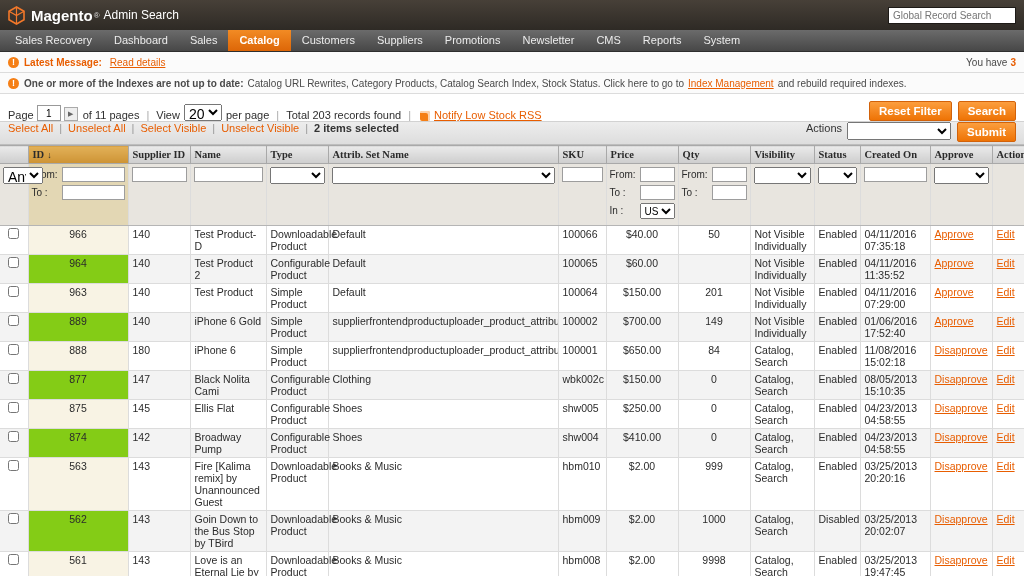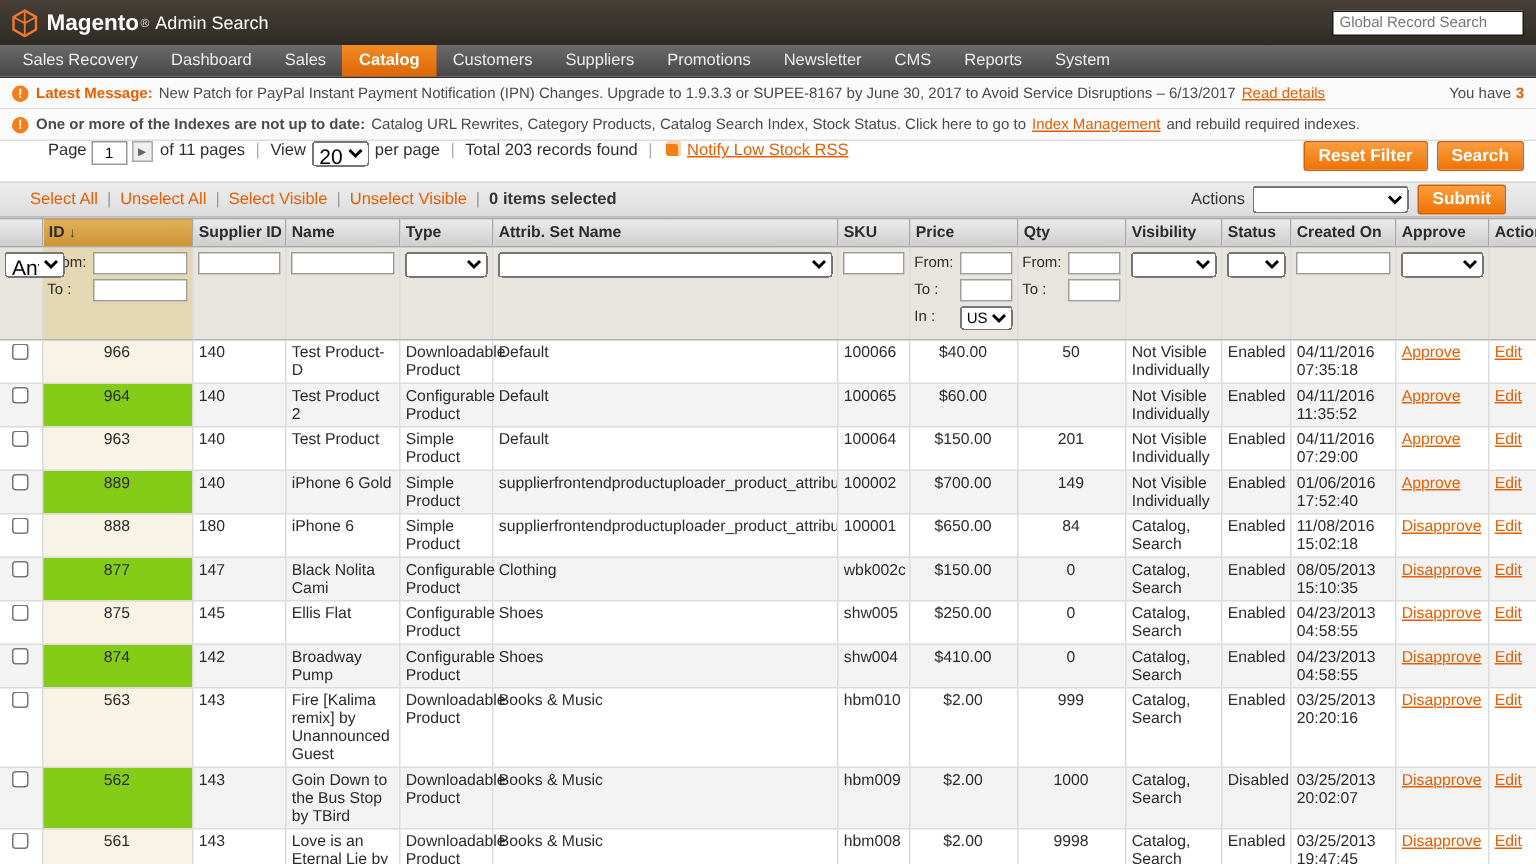--- a/index.html
+++ b/index.html
@@ -30,53 +30,53 @@
     margin-right:5px; flex:none; line-height:1; }
   .notice-icon::before { content:"!"; }
   .notice .n-label { color:#e85d00; font-weight:bold; margin-right:4px; white-space:nowrap; }
   .notice .n-label.dark { color:#4a4a4a; }
   .notice .n-text { white-space:nowrap; overflow:hidden; }
   .notice .n-link { color:#e85d00; text-decoration:underline; margin:0 4px; white-space:nowrap; cursor:pointer; }
   .notice .n-right { margin-left:auto; white-space:nowrap; padding-left:10px; }
   .notice .n-count { color:#e85d00; font-weight:bold; margin-left:3px; }
 
   
-  .toolbar { height:27px; display:flex; align-items:flex-start; padding:0 8px; font-size:11px; color:#2f2f2f;margin-left:24px; }
+  .toolbar { height:27px; display:flex; align-items:flex-end; padding:0 8px; font-size:11px; color:#2f2f2f; }
   .toolbar .sep::before { content:"|"; color:#aaa; margin:0 7px; }
   .page-input { width:24px; height:16px; border:1px solid #999; font-size:10px; text-align:center; margin:0 3px; }
   .page-next { width:14px; height:14px; background:#eee; border:1px solid #aaa; display:inline-flex;
     align-items:center; justify-content:center; margin-right:5px; cursor:pointer; }
   .page-next::before { content:"\25B6"; font-size:7px; color:#666; }
   .view-select { height:17px; font-size:14px; margin:0 4px; }
   .rss-icon { width:10px; height:10px; background:#f57f16; border-radius:2px; display:inline-block;
     margin:0 4px 0 2px; box-shadow:inset -2px 2px 0 rgba(255,255,255,.65); }
   .rss-link { color:#e85d00; text-decoration:underline; cursor:pointer; }
   .btn { background:linear-gradient(#fc9e3e,#ee7305); border:1px solid #d2620a; color:#fff;
     font-weight:bold; font-size:11.5px; padding:3px 9px; border-radius:2px; cursor:pointer;
     font-family:"Liberation Sans",sans-serif; }
   .toolbar .btn { margin-left:6px; }
   .toolbar .push { margin-left:auto; }
 
   
   .selection-bar { height:24px; background:linear-gradient(#ededed,#dddddd);
     border-top:1px solid #d2d2d2; border-bottom:1px solid #bdbdbd;
-    display:flex; align-items:center; padding:0 20px; font-size:11px; color:#333; }
+    display:flex; align-items:flex-start; padding:0 8px; font-size:11px; color:#333; }
   .sel-link { color:#e85d00; cursor:pointer; }
   .sel-link + .sel-link::before { content:"|"; color:#999; margin:0 6px; display:inline-block; }
   .sel-count { font-weight:bold; }
   .sel-count::before { content:"|"; color:#999; margin:0 6px; font-weight:normal; }
   .actions-label { margin-left:auto; margin-right:5px; }
   .actions-select { width:104px; height:18px; font-size:10px; margin-right:6px; }
 
   
   table.grid { width:1024px; border-collapse:collapse; table-layout:fixed;
     font-size:10.5px; color:#2b2b2b; }
   .grid th { background:linear-gradient(#eaeaea,#cdcdcd); border:1px solid #a9a9a9; border-left:none;
     font-size:10.5px; font-weight:bold; text-align:left; padding:3px 4px; height:18px;
-    white-space:nowrap; overflow:hidden; cursor:pointer; }
+    white-space:nowrap; overflow:hidden; cursor:pointer;font-family:Liberation Serif, serif; }
   .grid th.sorted { background:linear-gradient(#e2b159,#cd9334); }
   .grid th.sorted::after { content:"\2193"; font-size:9px; margin-left:3px; }
   .grid td { border-right:1px solid #dcdcdc; border-bottom:1px solid #dcdcdc;
     padding:2px 4px; vertical-align:top; line-height:12px; background:#fff; }
   td.col-check, th.col-check { text-align:center; }
   td.col-check input { width:11px; height:11px; }
 
   tr.filter-row td { background:#e8e5df; border-bottom:1px solid #b5b5b5; padding:3px; }
   tr.filter-row td.sorted-col { background:#e3d7b4; }
   .filter-input { width:100%; height:15px; border:1px solid #9d9d9d; font-size:10px; padding:0 2px; }
@@ -120,21 +120,20 @@
     <span class="nav-tab">Promotions</span>
     <span class="nav-tab">Newsletter</span>
     <span class="nav-tab">CMS</span>
     <span class="nav-tab">Reports</span>
     <span class="nav-tab">System</span>
   </div>
 
 <div class="notice">
   <span class="notice-icon"></span>
   <span class="n-label">Latest Message:</span>
-  <span class="n-text">New Patch for PayPal Instant Payment Notification (IPN) Changes. Upgrade to 1.9.3.3 or SUPEE-8167 by June 30, 2017 to Avoid Service Disruptions – 6/13/2017</span>
   <span class="n-link">Read details</span>
   <span class="n-right">
     <span>You have</span><span class="n-count">3</span>
   </span>
 </div>
 
 <div class="notice">
   <span class="notice-icon"></span>
   <span class="n-label dark">One or more of the Indexes are not up to date:</span>
   <span class="n-text">Catalog URL Rewrites, Category Products, Catalog Search Index, Stock Status. Click here to go to</span>
@@ -158,21 +157,21 @@
   <span class="sep"></span>
   <span class="rss-icon"></span>
   <span class="rss-link">Notify Low Stock RSS</span>
   <span class="push"></span>
   <button class="btn">Reset Filter</button>
   <button class="btn">Search</button>
 </div>
 
 <div class="selection-bar">
   <span class="sel-links"><span class="sel-link">Select All</span><span class="sel-link">Unselect All</span><span class="sel-link">Select Visible</span><span class="sel-link">Unselect Visible</span></span>
-  <span class="sel-count">0 items selected</span>
+  <span class="sel-count">2 items selected</span>
   <span class="actions-label">Actions</span>
   <select class="actions-select"><option></option></select>
   <button class="btn">Submit</button>
 </div>
 
 <table class="grid">
   <colgroup>
     <col style="width:28px">
       <col style="width:100px">
       <col style="width:62px">

